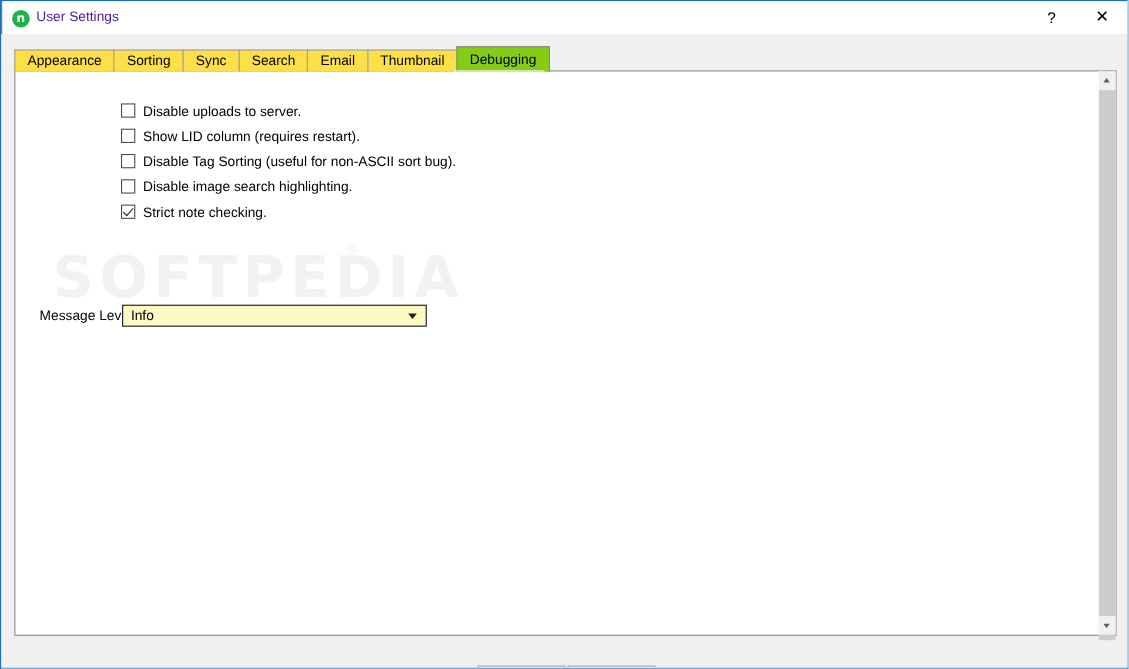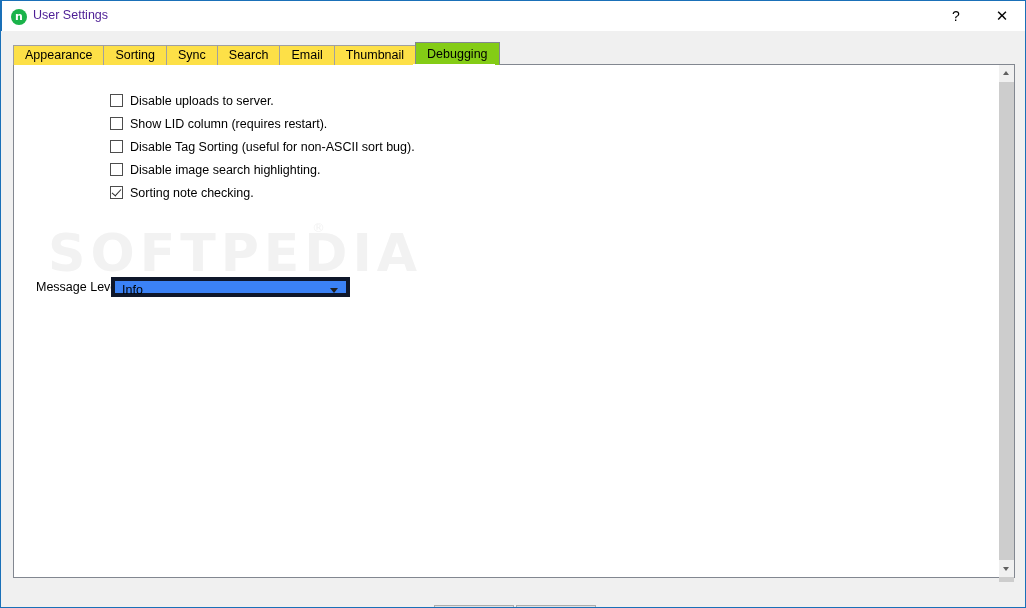--- a/index.html
+++ b/index.html
@@ -201,25 +201,25 @@
     top: 0;
     font-size: 12.5px;
     color: #000000;
     line-height: 20px;
     white-space: nowrap;
   }
   #msglevel-combo {
     position: absolute;
     left: 97px;
     top: 0;
-    width: 239px;
+    width: 277px;
     height: 20px;
     box-sizing: border-box;
-    border: 4px solid #0f172a;
-    background: #3b82f6;
+    border: 1px solid #0f172a;
+    background: #fef9c3;
   }
   #msglevel-value {
     position: absolute;
     left: 7px;
     top: 0;
     line-height: 19px;
     font-size: 12.5px;
     color: #000000;
   }
   #msglevel-arrow {
@@ -370,21 +370,21 @@
             <span class="clabel">Disable image search highlighting.</span>
           </div>
 
           <div class="checkrow" style="top:75px;">
             <span class="cbox"></span>
             <span class="clabel">Disable Tag Sorting (useful for non-ASCII sort bug).</span>
           </div>
 
           <div class="checkrow" style="top:121px;">
             <span class="cbox checked"></span>
-            <span class="clabel">Sorting note checking.</span>
+            <span class="clabel">Strict note checking.</span>
           </div>
 
 
           <div id="msglevel-row">
             <div id="msglevel-label">Message Level</div>
             <div id="msglevel-combo">
               <span id="msglevel-value">Info</span>
               <span id="msglevel-arrow"></span>
             </div>
           </div>

